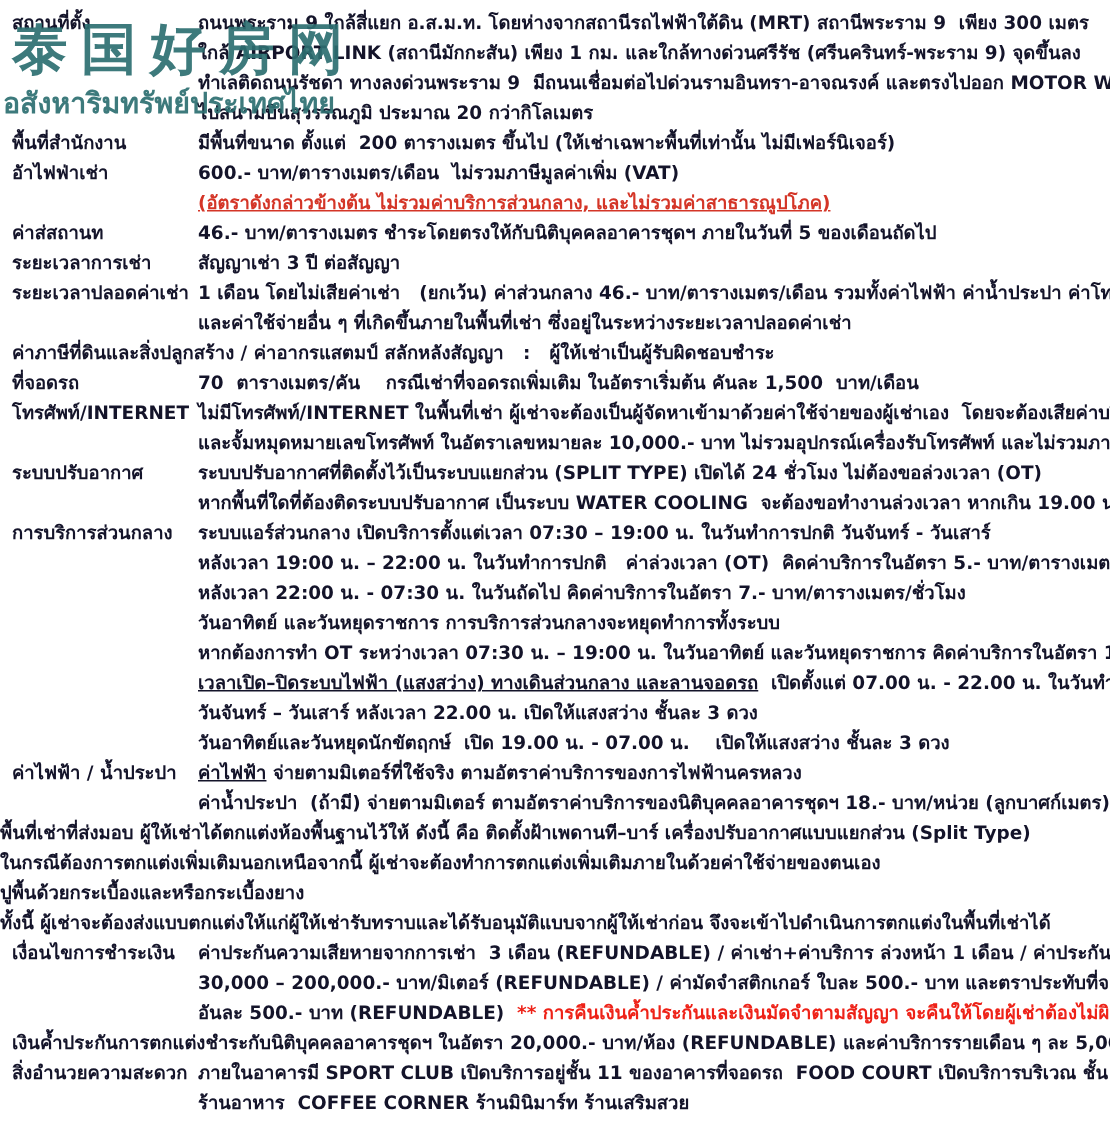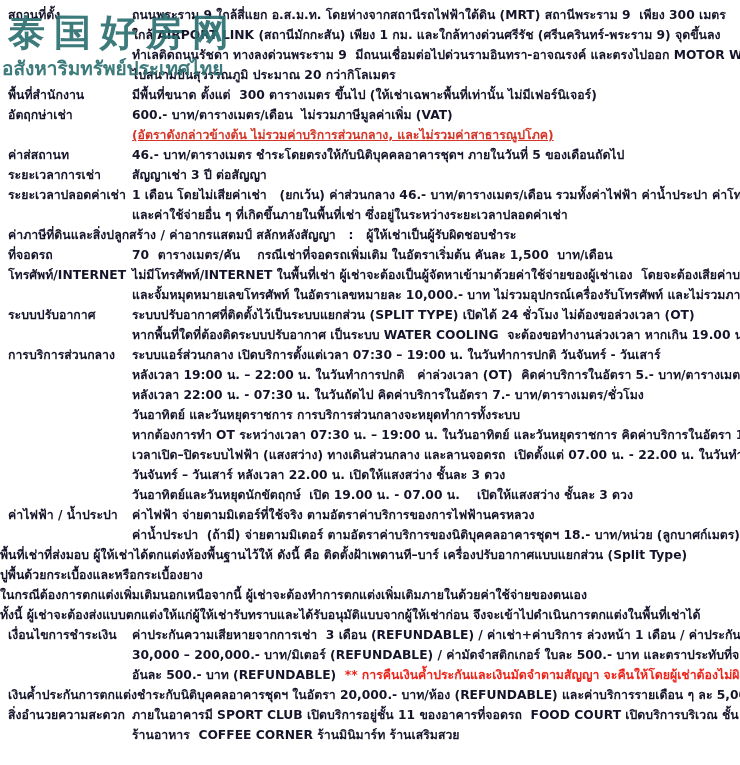--- a/index.html
+++ b/index.html
@@ -24,21 +24,21 @@
   .row .label{
     flex:0 0 132px;
     padding-left:8px;
     white-space:nowrap;
     height:20px;line-height:20px;
   }
   .row .value{flex:1 1 auto;min-width:0;}
   .row.full .value{padding-left:8px;}
   .line{height:20px;line-height:20px;white-space:nowrap;}
   .line span{white-space:pre;}
-  .u{}
+  .u{text-decoration:underline;}
   .redu{color:var(--red-dark);text-decoration:underline;}
   .redb{color:var(--red-bright);}
   .watermark{
     position:absolute;top:0;left:0;z-index:5;
     color:var(--teal);
     pointer-events:none;
     opacity:.92;
   }
   .wm-cn{
     position:absolute;top:8px;left:8px;
@@ -59,25 +59,25 @@
       <div class="value">
         <div class="line"><span>ถนนพระราม 9 ใกล้สี่แยก อ.ส.ม.ท. โดยห่างจากสถานีรถไฟฟ้าใต้ดิน (MRT) สถานีพระราม 9  เพียง 300 เมตร</span></div>
         <div class="line"><span>ใกล้ AIRPORT LINK (สถานีมักกะสัน) เพียง 1 กม. และใกล้ทางด่วนศรีรัช (ศรีนครินทร์-พระราม 9) จุดขึ้นลง</span></div>
         <div class="line"><span>ทำเลติดถนนรัชดา ทางลงด่วนพระราม 9  มีถนนเชื่อมต่อไปด่วนรามอินทรา-อาจณรงค์ และตรงไปออก MOTOR WAY</span></div>
         <div class="line"><span>ไปสนามบินสุวรรณภูมิ ประมาณ 20 กว่ากิโลเมตร</span></div>
       </div>
     </div>
     <div class="row">
       <div class="label">พื้นที่สำนักงาน</div>
       <div class="value">
-        <div class="line"><span>มีพื้นที่ขนาด ตั้งแต่  300 ตารางเมตร ขึ้นไป (ให้เช่าเฉพาะพื้นที่เท่านั้น ไม่มีเฟอร์นิเจอร์)</span></div>
+        <div class="line"><span>มีพื้นที่ขนาด ตั้งแต่  200 ตารางเมตร ขึ้นไป (ให้เช่าเฉพาะพื้นที่เท่านั้น ไม่มีเฟอร์นิเจอร์)</span></div>
       </div>
     </div>
     <div class="row">
-      <div class="label">อัตฤกษ่าเช่า</div>
+      <div class="label">อัาไฟฟ่าเช่า</div>
       <div class="value">
         <div class="line"><span>600.- บาท/ตารางเมตร/เดือน  ไม่รวมภาษีมูลค่าเพิ่ม (VAT)</span></div>
         <div class="line"><span class="redu">(อัตราดังกล่าวข้างต้น ไม่รวมค่าบริการส่วนกลาง, และไม่รวมค่าสาธารณูปโภค)</span></div>
       </div>
     </div>
     <div class="row">
       <div class="label">ค่าส่สถานท</div>
       <div class="value">
         <div class="line"><span>46.- บาท/ตารางเมตร ชำระโดยตรงให้กับนิติบุคคลอาคารชุดฯ ภายในวันที่ 5 ของเดือนถัดไป</span></div>
       </div>
@@ -136,22 +136,22 @@
     <div class="row">
       <div class="label">ค่าไฟฟ้า / น้ำประปา</div>
       <div class="value">
         <div class="line"><span class="u">ค่าไฟฟ้า</span><span> จ่ายตามมิเตอร์ที่ใช้จริง ตามอัตราค่าบริการของการไฟฟ้านครหลวง</span></div>
         <div class="line"><span>ค่าน้ำประปา  (ถ้ามี) จ่ายตามมิเตอร์ ตามอัตราค่าบริการของนิติบุคคลอาคารชุดฯ 18.- บาท/หน่วย (ลูกบาศก์เมตร)</span></div>
       </div>
     </div>
     <div class="row">
       <div class="value">
         <div class="line"><span>พื้นที่เช่าที่ส่งมอบ ผู้ให้เช่าได้ตกแต่งห้องพื้นฐานไว้ให้ ดังนี้ คือ ติดตั้งฝ้าเพดานที–บาร์ เครื่องปรับอากาศแบบแยกส่วน (Split Type)</span></div>
+        <div class="line"><span>ในกรณีต้องการตกแต่งเพิ่มเติมนอกเหนือจากนี้ ผู้เช่าจะต้องทำการตกแต่งเพิ่มเติมภายในด้วยค่าใช้จ่ายของตนเอง</span></div>
         <div class="line"><span>ปูพื้นด้วยกระเบื้องและหรือกระเบื้องยาง</span></div>
-        <div class="line"><span>ในกรณีต้องการตกแต่งเพิ่มเติมนอกเหนือจากนี้ ผู้เช่าจะต้องทำการตกแต่งเพิ่มเติมภายในด้วยค่าใช้จ่ายของตนเอง</span></div>
         <div class="line"><span>ทั้งนี้ ผู้เช่าจะต้องส่งแบบตกแต่งให้แก่ผู้ให้เช่ารับทราบและได้รับอนุมัติแบบจากผู้ให้เช่าก่อน จึงจะเข้าไปดำเนินการตกแต่งในพื้นที่เช่าได้</span></div>
       </div>
     </div>
     <div class="row">
       <div class="label">เงื่อนไขการชำระเงิน</div>
       <div class="value">
         <div class="line"><span>ค่าประกันความเสียหายจากการเช่า  3 เดือน (REFUNDABLE) / ค่าเช่า+ค่าบริการ ล่วงหน้า 1 เดือน / ค่าประกันมิเตอร์ไฟฟ้า</span></div>
         <div class="line"><span>30,000 – 200,000.- บาท/มิเตอร์ (REFUNDABLE) / ค่ามัดจำสติกเกอร์ ใบละ 500.- บาท และตราประทับที่จอดรถ</span></div>
         <div class="line"><span>อันละ 500.- บาท (REFUNDABLE)  </span><span class="redb">** การคืนเงินค้ำประกันและเงินมัดจำตามสัญญา จะคืนให้โดยผู้เช่าต้องไม่ผิดสัญญา **</span></div>
       </div>

